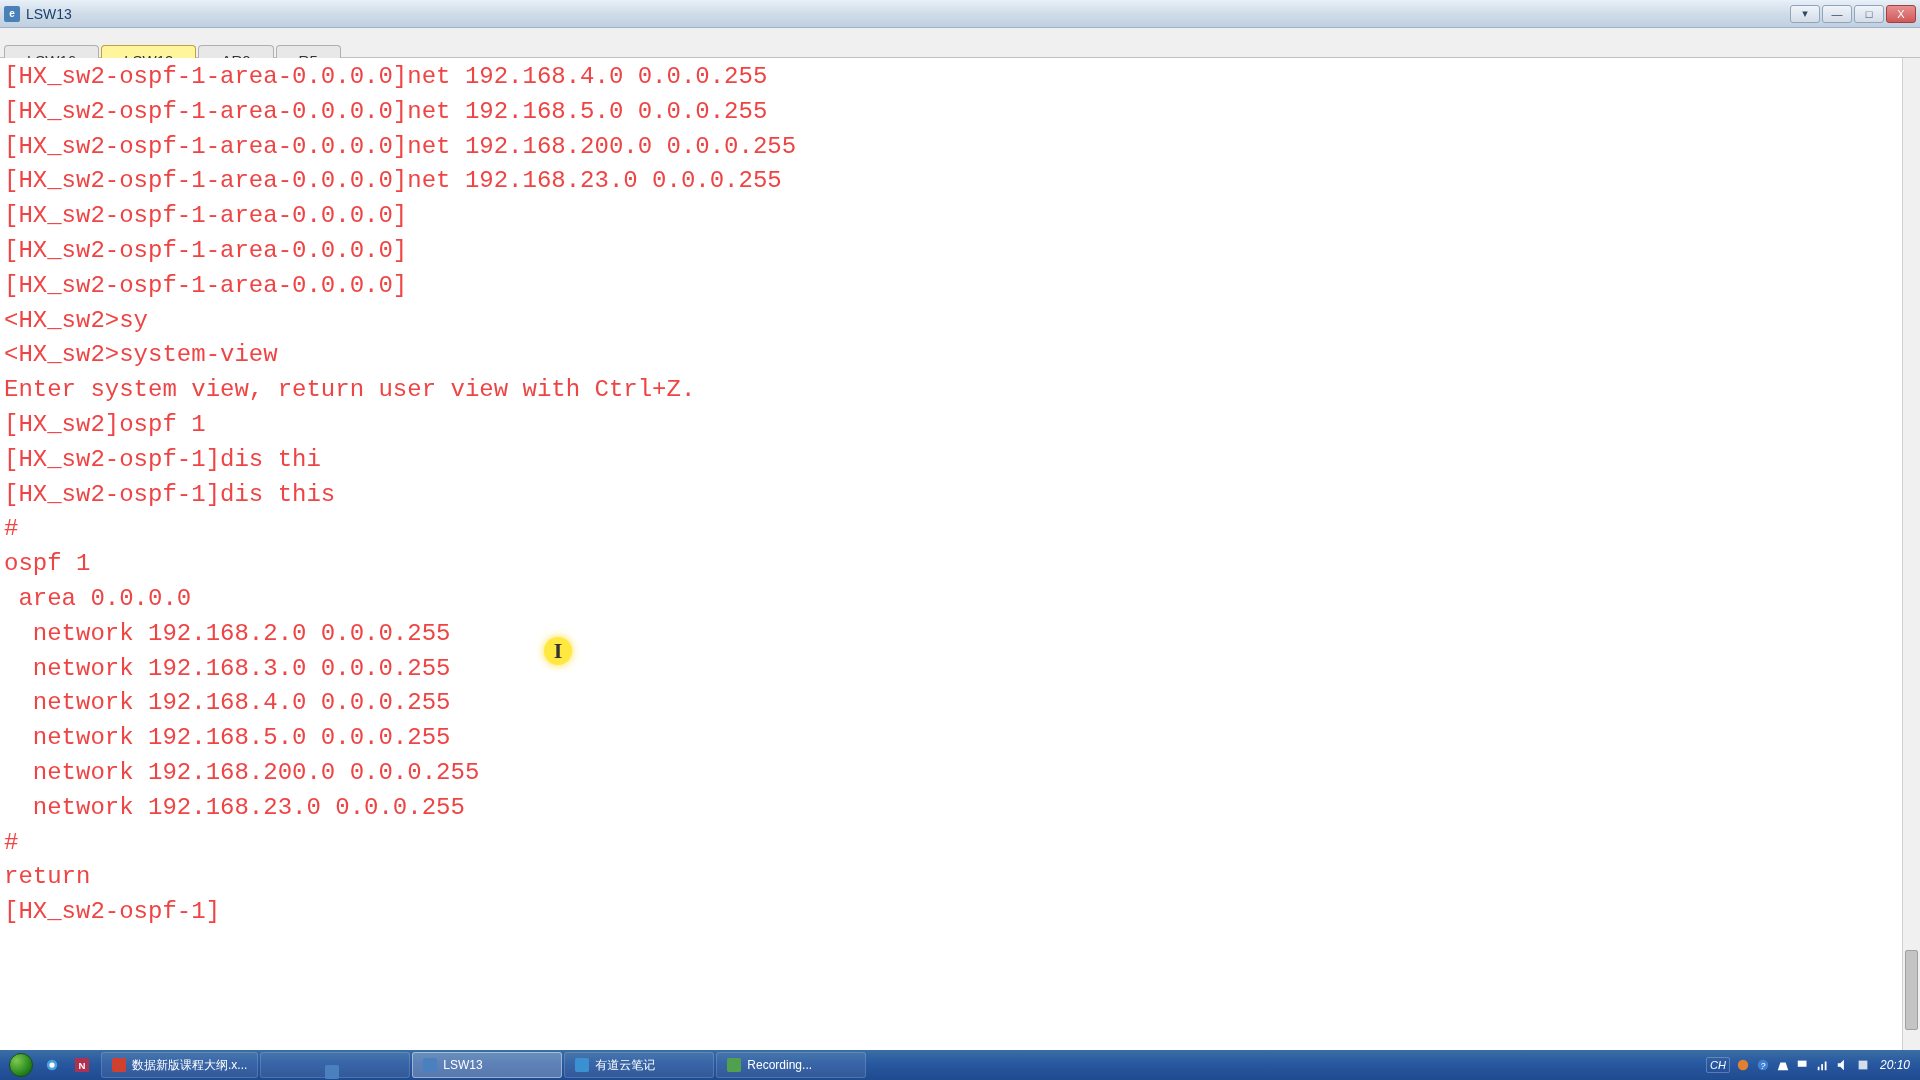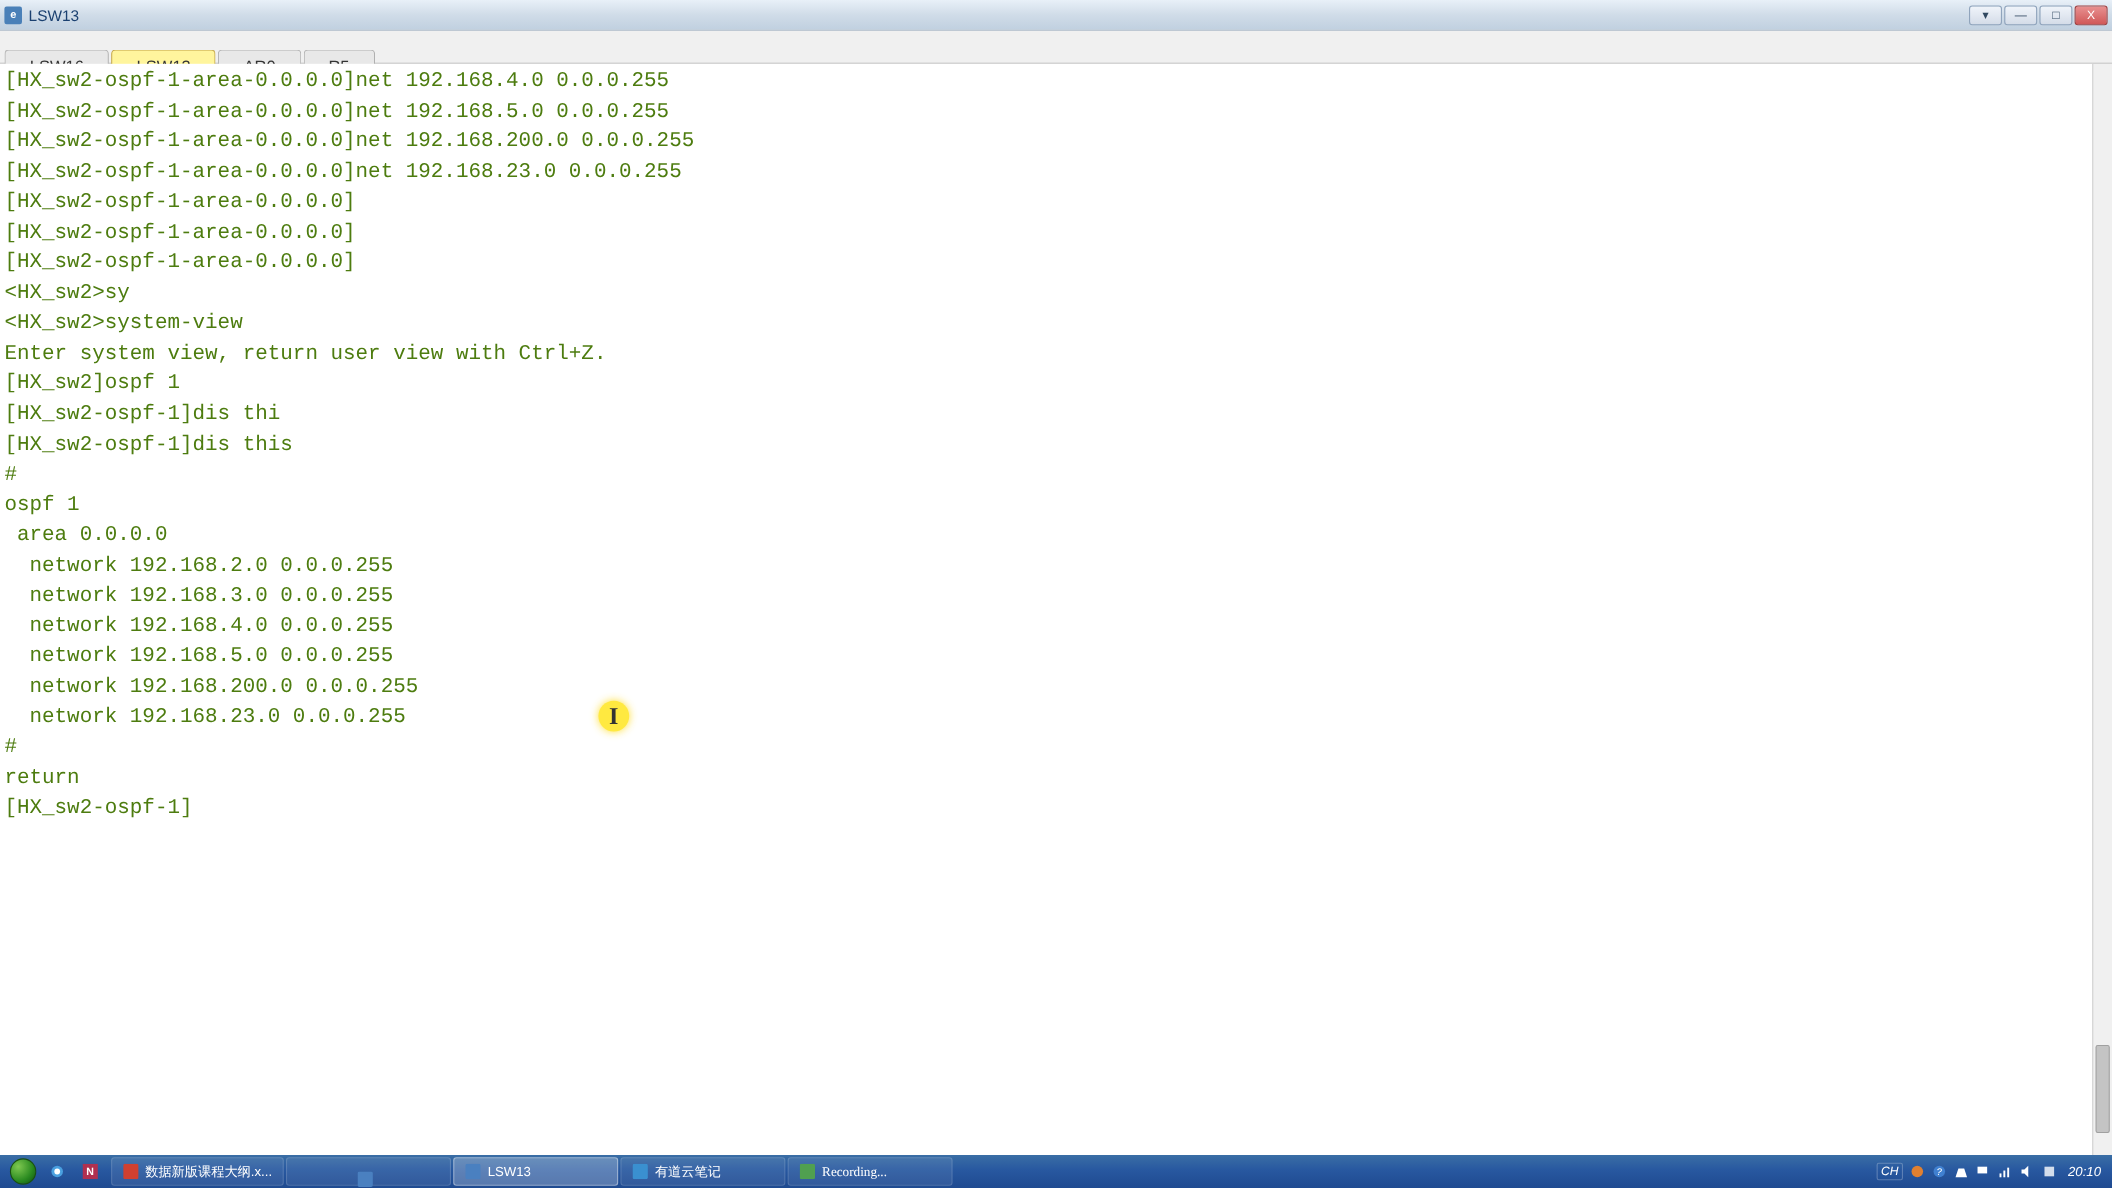--- a/index.html
+++ b/index.html
@@ -84,23 +84,23 @@
   font-weight: 500;
 }
 .terminal {
   position: absolute;
   top: 58px;
   left: 0;
   right: 18px;
   bottom: 30px;
   background: #fff;
   font-family: "Courier New", monospace;
-  font-size: 19px;
+  font-size: 24px;
   line-height: 1.45;
-  color: #4d7c0f;
+  color: #ef4444;
   white-space: pre;
   overflow: hidden;
   padding: 2px 4px;
 }
 .cursor-highlight {
   position: absolute;
   width: 28px;
   height: 28px;
   background: #ffe940;
   border-radius: 50%;
@@ -298,21 +298,21 @@
       <div class="tb-item" style="min-width: 150px; max-width: 200px;">
         <svg class="ticon" viewBox="0 0 16 16">
           <rect width="16" height="16" rx="2" fill="#3a90d0"></rect>
         </svg>
         <span style="white-space: nowrap; overflow: hidden; text-overflow: ellipsis;">有道云笔记</span>
       </div>
       <div class="tb-item" style="min-width: 150px; max-width: 200px;">
         <svg class="ticon" viewBox="0 0 16 16">
           <rect width="16" height="16" rx="2" fill="#50a050"></rect>
         </svg>
-        <span style="white-space: nowrap; overflow: hidden; text-overflow: ellipsis; font-family: Liberation Serif, serif;">Recording...</span>
+        <span style="white-space: nowrap; overflow: hidden; text-overflow: ellipsis;">Recording...</span>
       </div>
     </div>
   <div class="tray">
     <span class="lang">CH</span>
     <svg class="ticon" viewBox="0 0 16 16">
         <circle cx="8" cy="8" r="6" fill="#e08030"></circle>
       </svg>
     <svg class="ticon" viewBox="0 0 16 16">
         <circle cx="8" cy="8" r="6" fill="#4080d0"></circle>
         <text x="8" y="12" text-anchor="middle" fill="#fff" font-size="10">?</text>

